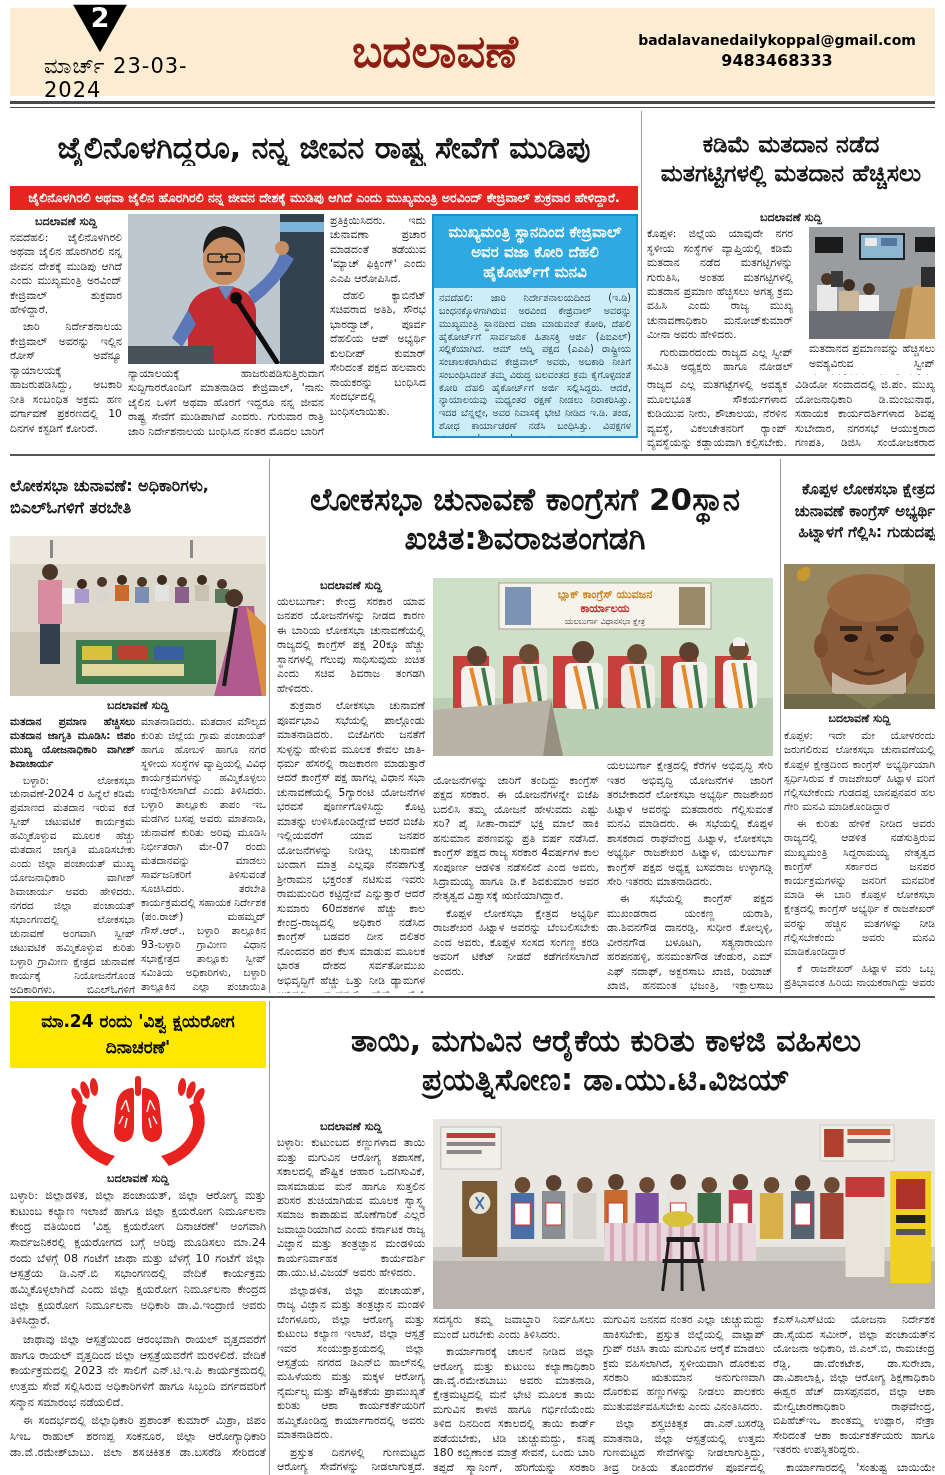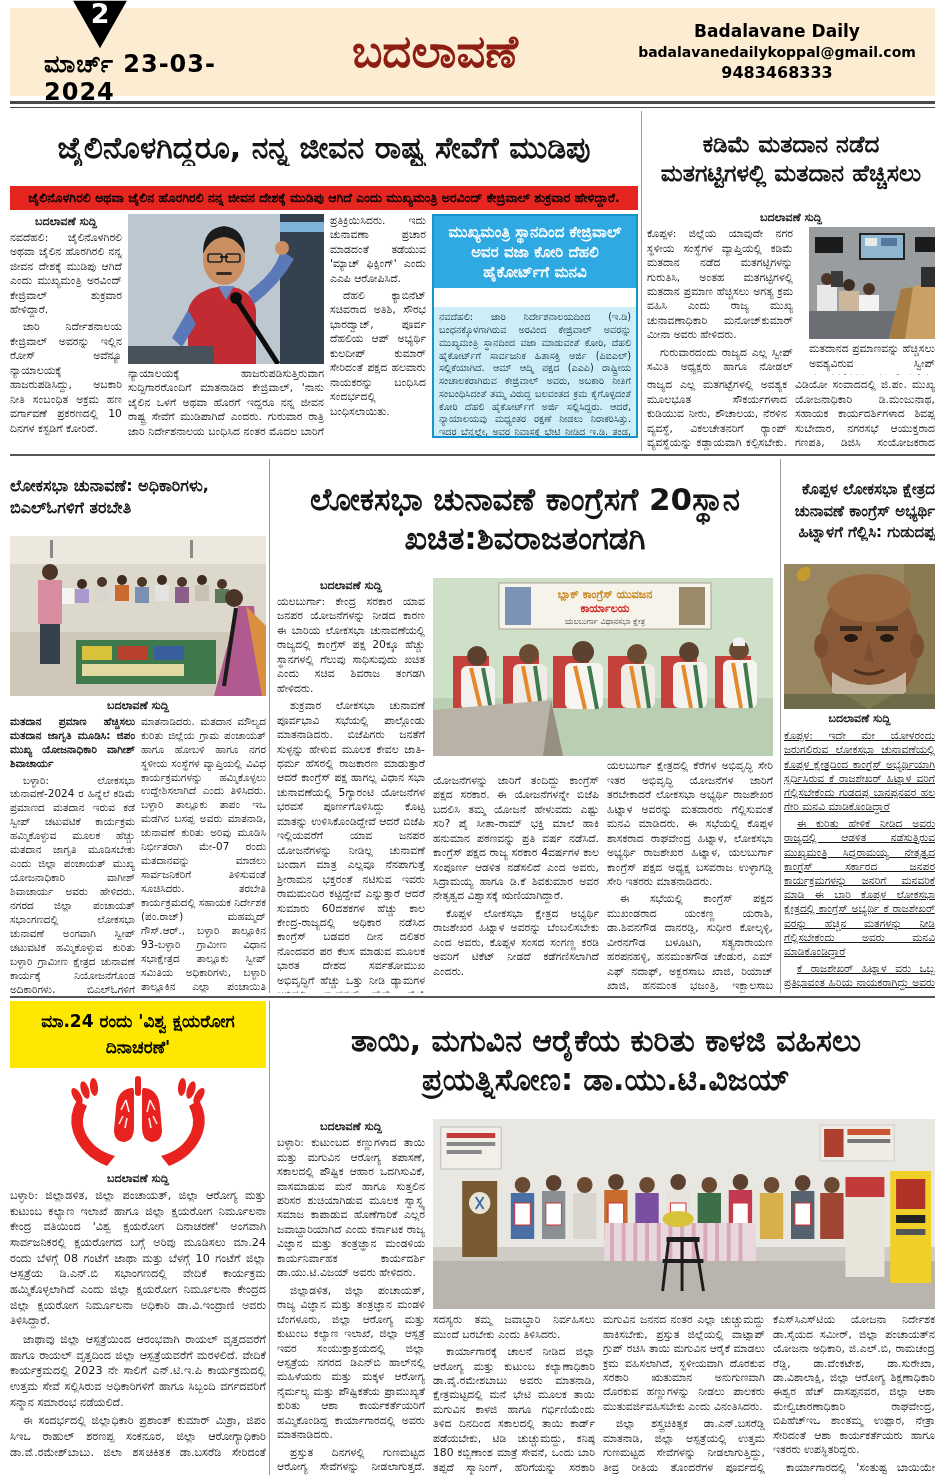--- a/index.html
+++ b/index.html
@@ -6,44 +6,44 @@
   .page{position:relative;width:945px;height:1475px;background:#ffffff;overflow:hidden;
         color:#161616;font-family:"DejaVu Sans",sans-serif;margin:0 auto;}
   p{margin:0 0 3px;font-size:10.8px;line-height:1.34;text-align:justify;}
   .ind{text-indent:13px;}
   .byline{font-size:11px;font-weight:bold;text-align:center;margin:1px 0 3px;}
 
   
   .masthead{margin:8px 10px 0;height:88px;background:#fbecd2;display:flex;align-items:center;box-sizing:border-box;padding:0 8px;}
   .mh-left{width:225px;text-align:left;padding-left:26px;box-sizing:border-box;}
   .tri{display:block;width:64px;height:52px;margin-left:24px;}
-  .mh-date{font-size:24px;font-weight:bold;letter-spacing:1px;color:#000;}
+  .mh-date{font-size:21px;font-weight:normal;letter-spacing:1px;color:#000;}
   .mh-title{flex:1;text-align:center;font-size:45px;font-weight:bold;color:#8e1d12;}
   .mh-right{width:300px;text-align:center;font-weight:bold;color:#000;}
   .mh-brand{font-size:17px;line-height:1.35;}
   .mh-email{font-size:14px;line-height:1.35;}
   .mh-phone{font-size:16px;line-height:1.4;}
   .dbl-rule{margin:5px 10px 3px;border-top:3px solid #4a4a4a;border-bottom:1px solid #4a4a4a;height:3px;}
 
   
   .band{display:flex;margin:0 10px;overflow:hidden;}
   .vsep{width:1px;background:#9a9a9a;margin:0 3px;}
   .hrule{border-top:2px solid #555;margin:3px 10px;}
   .photo{display:block;}
 
   
   .top-band{height:340px;}
   .art-kejriwal{width:628px;overflow:hidden;}
   .k-headline{font-size:30px;font-weight:800;text-align:center;line-height:1.15;max-height:72px;overflow:hidden;}
-  .k-strap{background:#e5251f;color:#000000;font-weight:bold;font-size:12.5px;text-align:center;padding:4px 2px;margin:4px 0;}
+  .k-strap{background:#e5251f;color:#ffffff;font-weight:bold;font-size:12.5px;text-align:center;padding:4px 2px;margin:4px 0;}
   .k-row{display:flex;gap:6px;height:224px;overflow:hidden;}
   .k-c1{width:112px;overflow:hidden;}
   .k-c2{width:196px;overflow:hidden;}
   .k-c3{width:96px;overflow:hidden;}
-  .bluebox{flex:1;border:2px solid #1893cc;display:flex;flex-direction:column;overflow:hidden;gap:19px;}
+  .bluebox{flex:1;border:2px solid #1893cc;display:flex;flex-direction:column;overflow:hidden;}
   .bb-title{background:#2ea9e2;color:#fff;font-weight:bold;font-size:15px;text-align:center;padding:6px 4px;line-height:1.35;}
   .bb-body{background:#cdeef9;padding:4px 5px;font-size:9.6px;line-height:1.33;flex:1;overflow:hidden;text-align:justify;color:#0c2233;}
 
   .art-lowturnout{flex:1;overflow:hidden;padding-left:2px;}
   .lt-headline{font-size:23px;font-weight:800;text-align:center;line-height:1.25;max-height:62px;overflow:hidden;}
   .lt-row{display:flex;gap:16px;height:148px;overflow:hidden;margin-top:2px;}
   .lt-c1{width:146px;overflow:hidden;}
   .lt-c2{flex:1;overflow:hidden;}
   .lt-row2{display:flex;gap:8px;height:100px;overflow:hidden;margin-top:3px;}
   .lt-row2>p{width:50%;}
@@ -59,21 +59,21 @@
   .art-congress{width:496px;overflow:hidden;padding:0 4px;}
   .cg-headline{font-size:31px;font-weight:800;text-align:center;line-height:1.25;max-height:82px;overflow:hidden;}
   .cg-body{display:flex;gap:8px;height:426px;overflow:hidden;margin-top:4px;}
   .cg-c1{width:148px;overflow:hidden;}
   .cg-right{flex:1;overflow:hidden;}
   .cg-cols{display:flex;gap:8px;height:236px;overflow:hidden;margin-top:4px;align-items:center;}
   .cg-cols>div{width:50%;overflow:hidden;}
 
   .art-gudadappa{flex:1;overflow:hidden;}
   .g-headline{font-size:15px;font-weight:800;text-align:right;line-height:1.45;max-height:70px;overflow:hidden;}
-  .g-text{height:296px;overflow:hidden;text-decoration:underline;}
+  .g-text{height:296px;overflow:hidden;}
   .g-text p{font-size:10.6px;}
 
   
   .bottom-band{height:474px;margin-top:2px;}
   .art-tb{width:256px;overflow:hidden;}
   .yellowbox{background:#ffe800;color:#000;font-size:17px;font-weight:800;text-align:center;padding:8px 18px;line-height:1.5;}
   .lungs{display:block;margin:6px auto 2px;}
   .tb-text{height:268px;overflow:hidden;}
   .tb-text p{font-size:11.2px;line-height:1.4;}
 
@@ -93,21 +93,20 @@
   <header class="masthead">
     <div class="mh-left">
       <svg class="tri" viewBox="0 0 64 58">
         <polygon points="2,3 62,3 32,56" fill="#000"></polygon>
         <text x="32" y="28" text-anchor="middle" fill="#fff" font-size="30" font-weight="bold">2</text>
       </svg>
       <div class="mh-date">ಮಾರ್ಚ್ 23-03-2024</div>
     </div>
     <div class="mh-title">ಬದಲಾವಣೆ</div>
     <div class="mh-right">
-      <div class="mh-brand">Badalavane Daily</div>
       <div class="mh-email">badalavanedailykoppal@gmail.com</div>
       <div class="mh-phone">9483468333</div>
     </div>
   </header>
   <div class="dbl-rule"></div>
 
   <section class="band top-band">
 
     <article class="art-kejriwal">
       <h1 class="k-headline">ಜೈಲಿನೊಳಗಿದ್ದರೂ, ನನ್ನ ಜೀವನ ರಾಷ್ಟ್ರ ಸೇವೆಗೆ ಮುಡಿಪು</h1>

